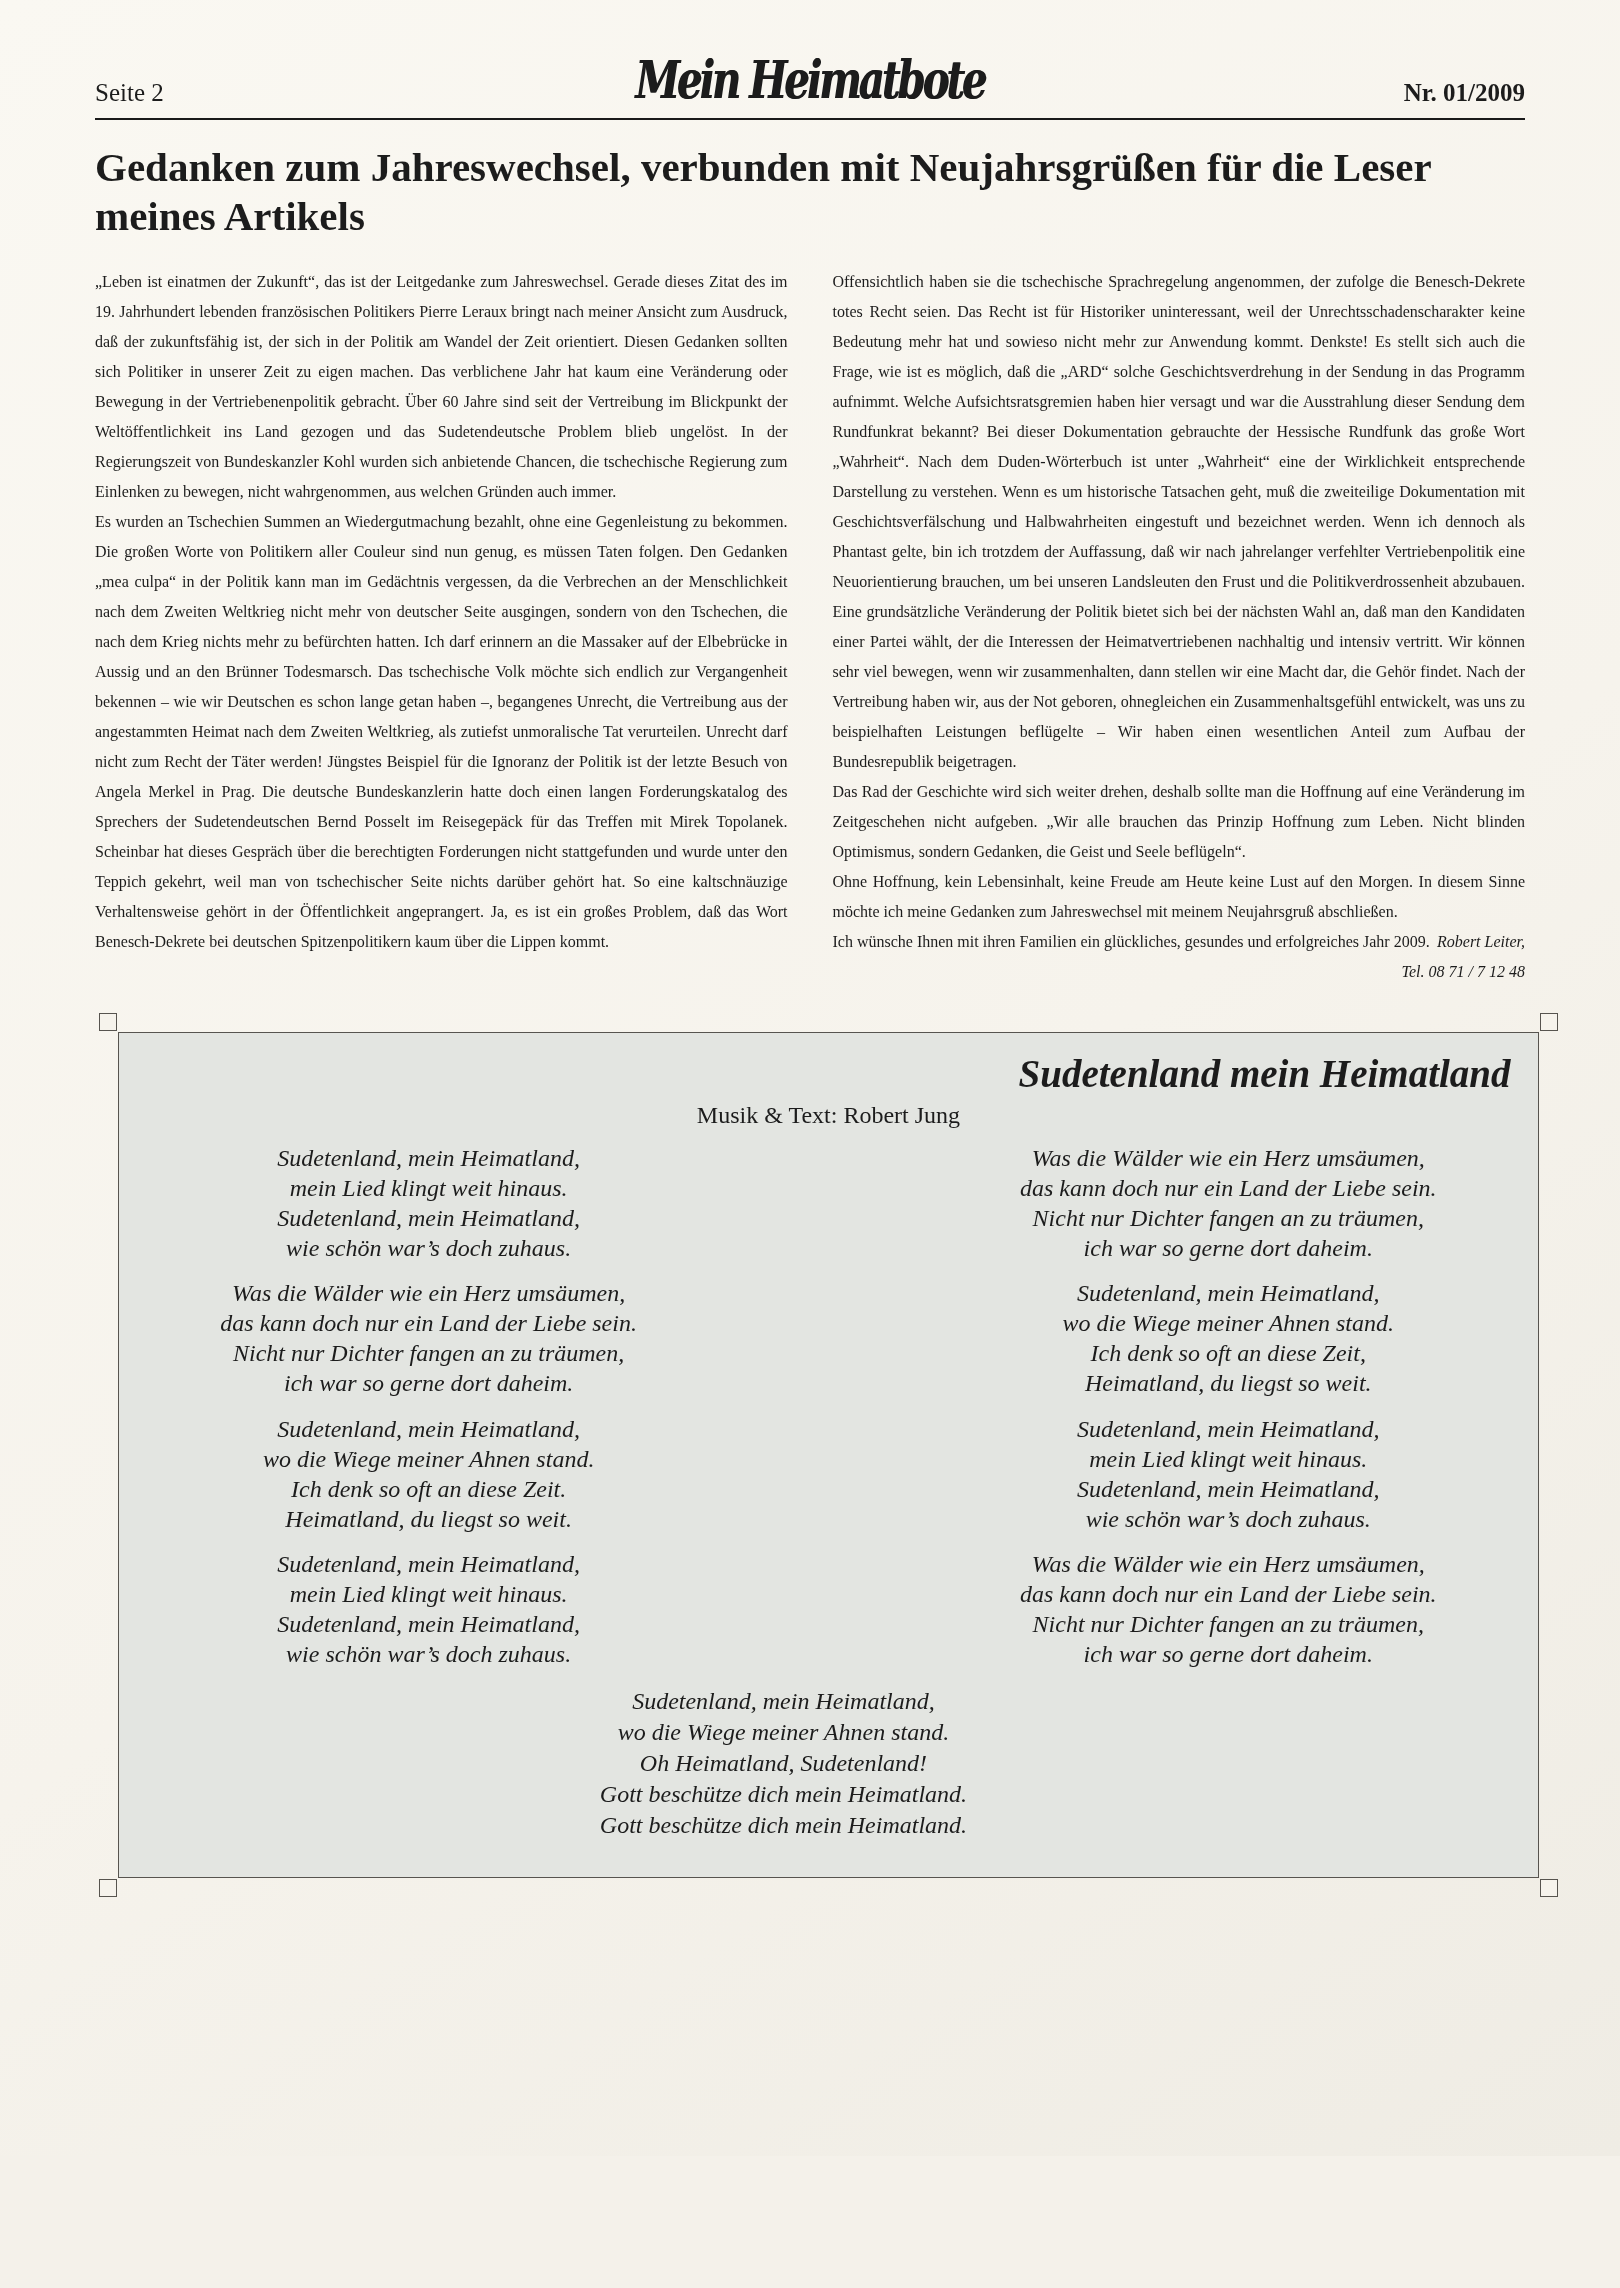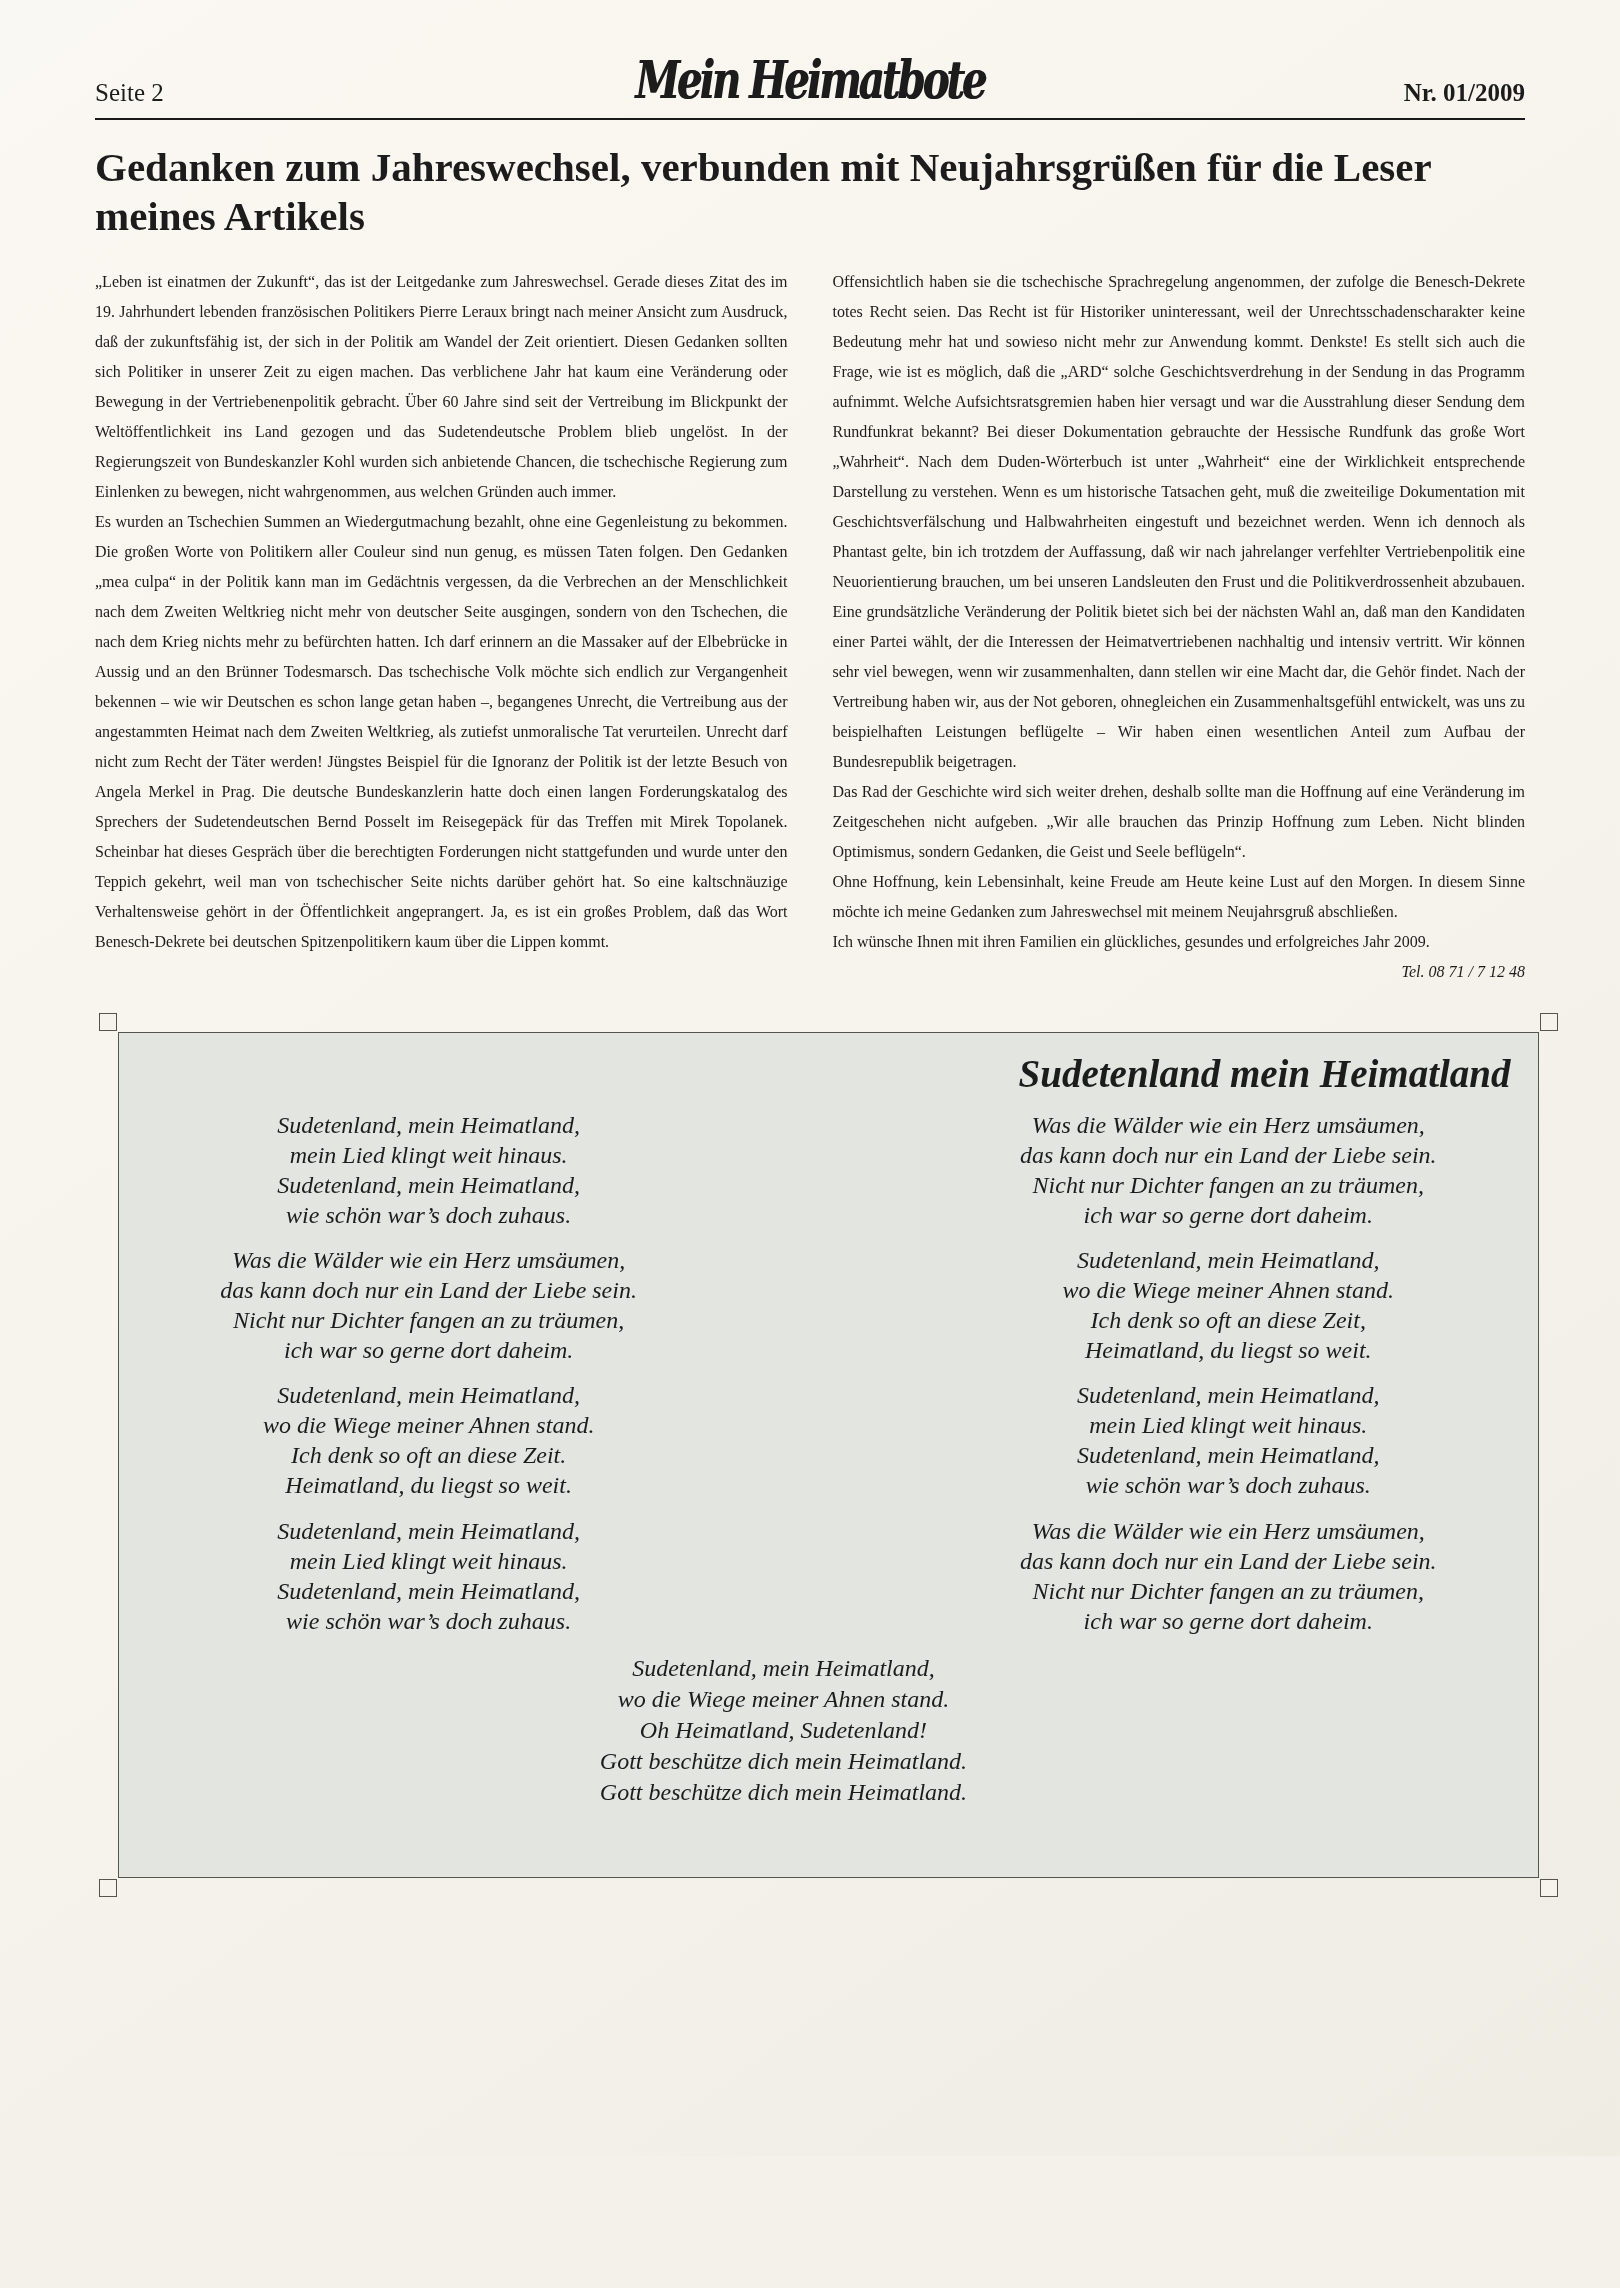--- a/index.html
+++ b/index.html
@@ -152,32 +152,34 @@
       </div>
 
     <div class="col">
       <div>
           <p class="para">Offensichtlich haben sie die tschechische Sprachregelung angenommen, der zufolge die Benesch-Dekrete totes Recht seien. Das Recht ist für Historiker uninteressant, weil der Unrechtsschadenscharakter keine Bedeutung mehr hat und sowieso nicht mehr zur Anwendung kommt. Denkste! Es stellt sich auch die Frage, wie ist es möglich, daß die „ARD“ solche Geschichtsverdrehung in der Sendung in das Programm aufnimmt. Welche Aufsichtsratsgremien haben hier versagt und war die Ausstrahlung dieser Sendung dem Rundfunkrat bekannt? Bei dieser Dokumentation gebrauchte der Hessische Rundfunk das große Wort „Wahrheit“. Nach dem Duden-Wörterbuch ist unter „Wahrheit“ eine der Wirklichkeit entsprechende Darstellung zu verstehen. Wenn es um historische Tatsachen geht, muß die zweiteilige Dokumentation mit Geschichtsverfälschung und Halbwahrheiten eingestuft und bezeichnet werden. Wenn ich dennoch als Phantast gelte, bin ich trotzdem der Auffassung, daß wir nach jahrelanger verfehlter Vertriebenpolitik eine Neuorientierung brauchen, um bei unseren Landsleuten den Frust und die Politikverdrossenheit abzubauen. Eine grundsätzliche Veränderung der Politik bietet sich bei der nächsten Wahl an, daß man den Kandidaten einer Partei wählt, der die Interessen der Heimatvertriebenen nachhaltig und intensiv vertritt. Wir können sehr viel bewegen, wenn wir zusammenhalten, dann stellen wir eine Macht dar, die Gehör findet. Nach der Vertreibung haben wir, aus der Not geboren, ohnegleichen ein Zusammenhaltsgefühl entwickelt, was uns zu beispielhaften Leistungen beflügelte – Wir haben einen wesentlichen Anteil zum Aufbau der Bundesrepublik beigetragen.</p>
           <p class="para">Das Rad der Geschichte wird sich weiter drehen, deshalb sollte man die Hoffnung auf eine Veränderung im Zeitgeschehen nicht aufgeben. „Wir alle brauchen das Prinzip Hoffnung zum Leben. Nicht blinden Optimismus, sondern Gedanken, die Geist und Seele beflügeln“.</p>
           <p class="para">Ohne Hoffnung, kein Lebensinhalt, keine Freude am Heute keine Lust auf den Morgen. In diesem Sinne möchte ich meine Gedanken zum Jahreswechsel mit meinem Neujahrsgruß abschließen.</p>
           <p class="para">Ich wünsche Ihnen mit ihren Familien ein glückliches, gesundes und erfolgreiches Jahr 2009.</p>
         </div>
       <div class="signature">
+        <div class="sig-name">Robert Leiter,</div>
         <div class="sig-phone">Tel. 08 71 / 7 12 48</div>
       </div>
     </div>
   </div>
 
   <section class="song-box">
     <span class="corner tl"></span>
     <span class="corner tr"></span>
     <span class="corner bl"></span>
     <span class="corner br"></span>
 
     <h2 class="song-title">Sudetenland mein Heimatland</h2>
+    <div class="song-credit">Musik &amp; Text: Robert Jung</div>
 
     <div class="verses-row">
       <div class="verse-col left">
           <div class="verse">Sudetenland, mein Heimatland,
 mein Lied klingt weit hinaus.
 Sudetenland, mein Heimatland,
 wie schön war’s doch zuhaus.</div>
           <div class="verse">Was die Wälder wie ein Herz umsäumen,
 das kann doch nur ein Land der Liebe sein.
 Nicht nur Dichter fangen an zu träumen,

